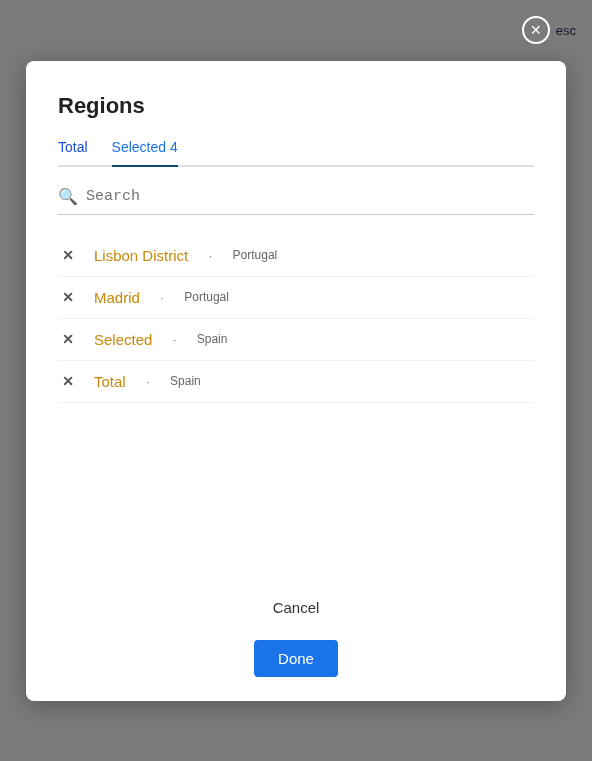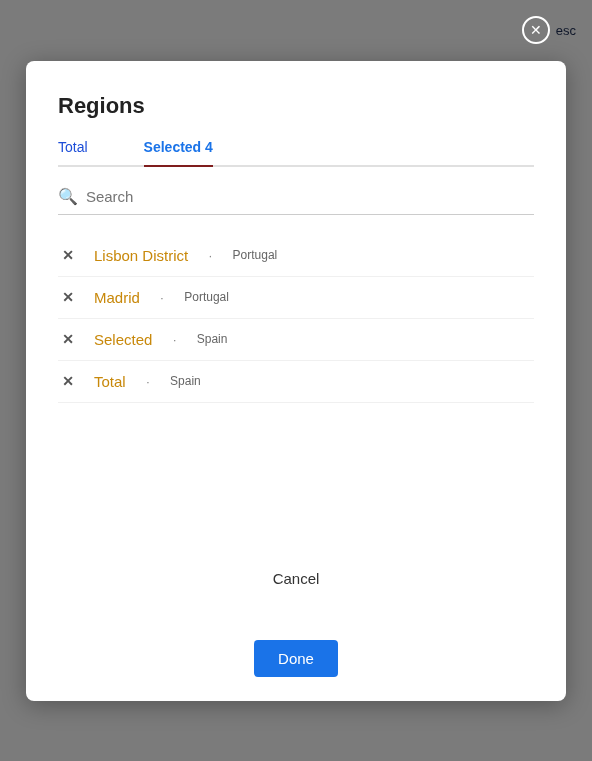--- a/index.html
+++ b/index.html
@@ -81,23 +81,22 @@
       padding-bottom: 10px;
       font-size: 14px;
       cursor: pointer;
       color: #1d4ed8;
       border-bottom: 2px solid transparent;
       margin-bottom: -2px;
     }
 
     .tab.active {
       color: #1a73e8;
-      border-bottom: 2px solid #7f1d1d;
-      font-weight: 700;
-      margin-left: 32px;
+      border-bottom: 2px solid #0c4a6e;
+      font-weight: 400;
     }
 
     .search-bar {
       display: flex;
       align-items: center;
       border-bottom: 1px solid #ccc;
       padding-bottom: 8px;
       margin-bottom: 20px;
     }
 
@@ -107,20 +106,21 @@
       margin-right: 8px;
     }
 
     .search-input {
       border: none;
       outline: none;
       font-size: 15px;
       color: #333;
       width: 100%;
       background: transparent;
+      font-family: Liberation Mono, monospace;
     }
 
     .region-list {
       flex: 1;
       display: flex;
       flex-direction: column;
       gap: 0;
     }
 
     .region-item {
@@ -180,21 +180,20 @@
 
     .done-btn {
       background: #1a73e8;
       color: white;
       border: none;
       border-radius: 4px;
       padding: 10px 24px;
       font-size: 15px;
       cursor: pointer;
       font-weight: 500;
-      margin-top: 29px;
     }
   </style>
 </head>
 <body>
 
 <div class="overlay"></div>
 
 <div class="esc-button">
   <div class="esc-circle">✕</div>
   <span class="esc-label">esc</span>

